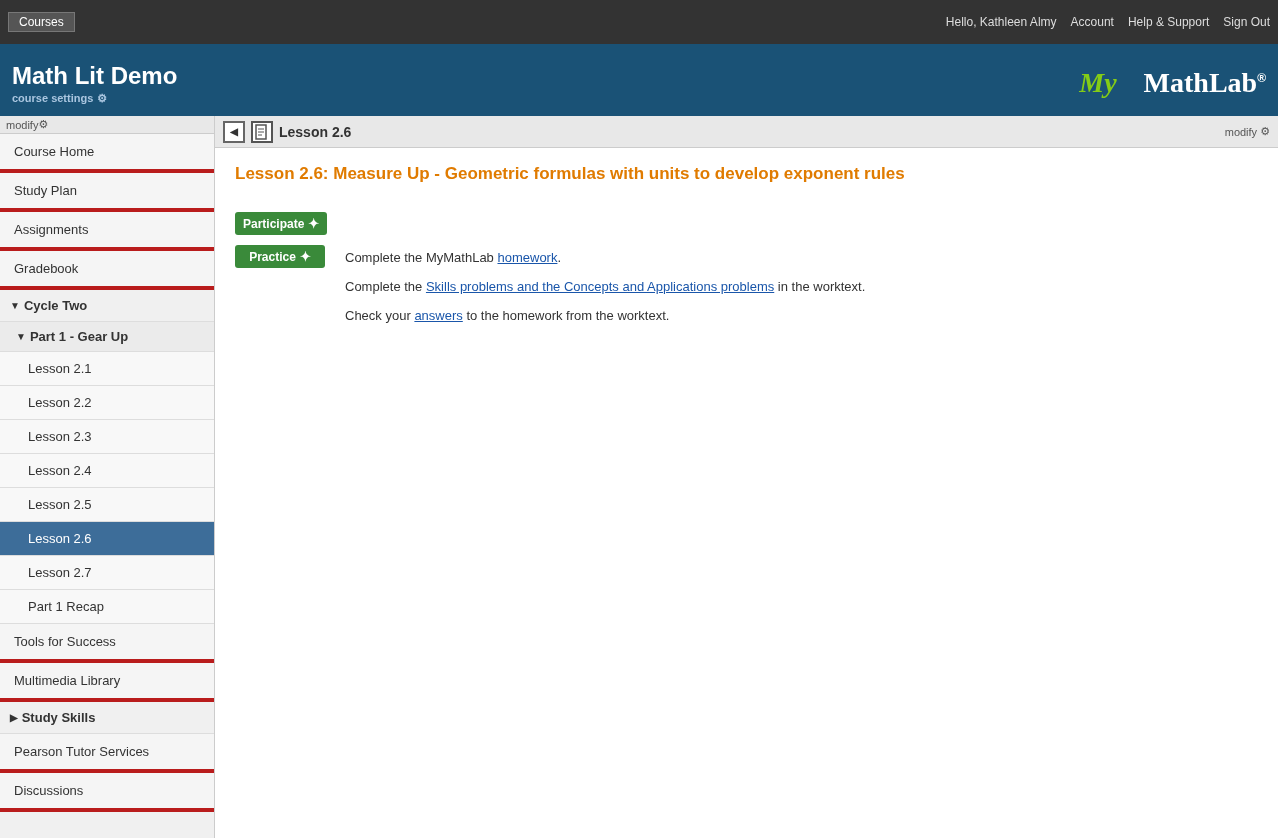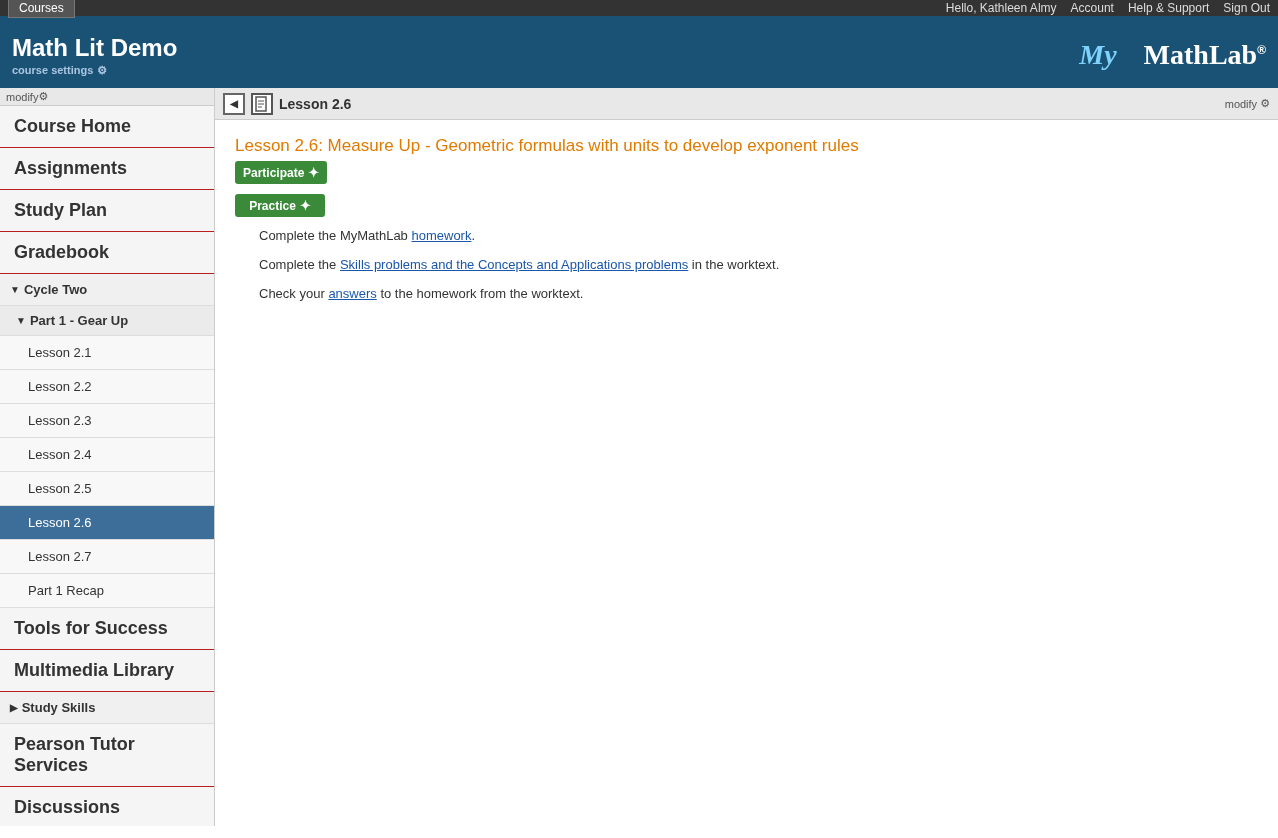--- a/index.html
+++ b/index.html
@@ -4,21 +4,21 @@
   <style>
     * { margin: 0; padding: 0; box-sizing: border-box; }
     body { font-family: Arial, sans-serif; font-size: 13px; background: #fff; color: #333; }
 
     
     #top-nav {
       background: #333;
       color: #fff;
       display: flex;
       align-items: center;
-      height: 16px;
+      height: 44px;
       padding: 1px 8px;
     }
     #top-nav .courses-btn {
       background: #555;
       border: 1px solid #777;
       color: #fff;
       padding: 2px 10px;
       font-size: 12px;
       cursor: pointer;
       margin-right: auto;
@@ -89,24 +89,24 @@
       padding: 2px 6px;
       display: flex;
       align-items: center;
       font-size: 11px;
       color: #555;
       cursor: pointer;
     }
 
     .nav-item {
       padding: 10px 14px;
-      border-bottom: 1px solid #b91c1c;
-      cursor: pointer;
-      font-size: 18px;
-      font-weight: bold;
+      border-bottom: 4px solid #b91c1c;
+      cursor: pointer;
+      font-size: 13px;
+      font-weight: normal;
       color: #333;
       background: #f5f5f5;
     }
 
     .nav-section-header {
       padding: 8px 10px;
       border-bottom: 1px solid #ddd;
       cursor: pointer;
       font-size: 13px;
       font-weight: bold;
@@ -198,30 +198,29 @@
       cursor: pointer;
     }
 
     
     #content {
       padding: 16px 20px;
     }
     .lesson-heading {
       color: #e07b00;
       font-size: 17px;
-      font-weight: normal;
-      margin-bottom: 5px;
+      font-weight: bold;
+      margin-bottom: 28px;
     }
 
     .activity-row {
       display: flex;
       align-items: flex-start;
       margin-bottom: 10px;
-      gap: 6px;
-      flex-direction: column;
+      gap: 20px;
     }
 
     .badge {
       display: inline-flex;
       align-items: center;
       justify-content: center;
       background: #3a8a3a;
       color: #fff;
       font-size: 12px;
       font-weight: bold;
@@ -241,21 +240,20 @@
     }
     .activity-content a {
       color: #1a56aa;
       text-decoration: underline;
       cursor: pointer;
     }
     .practice-item {
       margin-bottom: 8px;
       font-size: 13px;
       line-height: 1.6;
-      margin-left: 24px;
     }
     .practice-item a {
       color: #1a56aa;
       text-decoration: underline;
       cursor: pointer;
     }
 
     .arrow-down { font-size: 10px; }
     .arrow-right { font-size: 10px; }
 
@@ -277,36 +275,36 @@
 <div id="header">
   <div class="left">
     <h1>Math Lit Demo</h1>
     <div class="course-settings">
       <span>course settings</span>
       <span>⚙</span>
     </div>
   </div>
   <div class="logo">
     <span class="logo-text">
-      <span class="my" style="font-style:italic;color:#7dd3fc;font-family:Georgia,serif;">My</span><span style="color:#fff;font-family:Georgia,serif;font-weight:bold;margin-left:27px;">Math</span><span style="color:#fff;font-family:Georgia,serif;font-weight:bold;text-align:right;">Lab</span><span class="logo-sup">®</span>
+      <span class="my" style="font-style:italic;color:#84cc16;font-family:Georgia,serif;">My</span><span style="color:#fff;font-family:Georgia,serif;font-weight:bold;margin-left:27px;">Math</span><span style="color:#fff;font-family:Georgia,serif;font-weight:bold;text-align:right;">Lab</span><span class="logo-sup">®</span>
     </span>
   </div>
 </div>
 
 <div id="layout">
 
   <div id="sidebar">
     <div class="sidebar-modify-bar">
       <span>modify</span>
       <span class="gear-small">⚙</span>
     </div>
 
     <div class="nav-item">Course Home</div>
+    <div class="nav-item">Study Plan</div>
     <div class="nav-item">Assignments</div>
-    <div class="nav-item">Study Plan</div>
     <div class="nav-item">Gradebook</div>
 
     <div class="nav-section-header">
       <span class="arrow-down">▼</span>
       <span>Cycle Two</span>
     </div>
 
     <div class="nav-sub-header">
       <span class="arrow-down">▼</span>
       <span>Part 1 - Gear Up</span>

